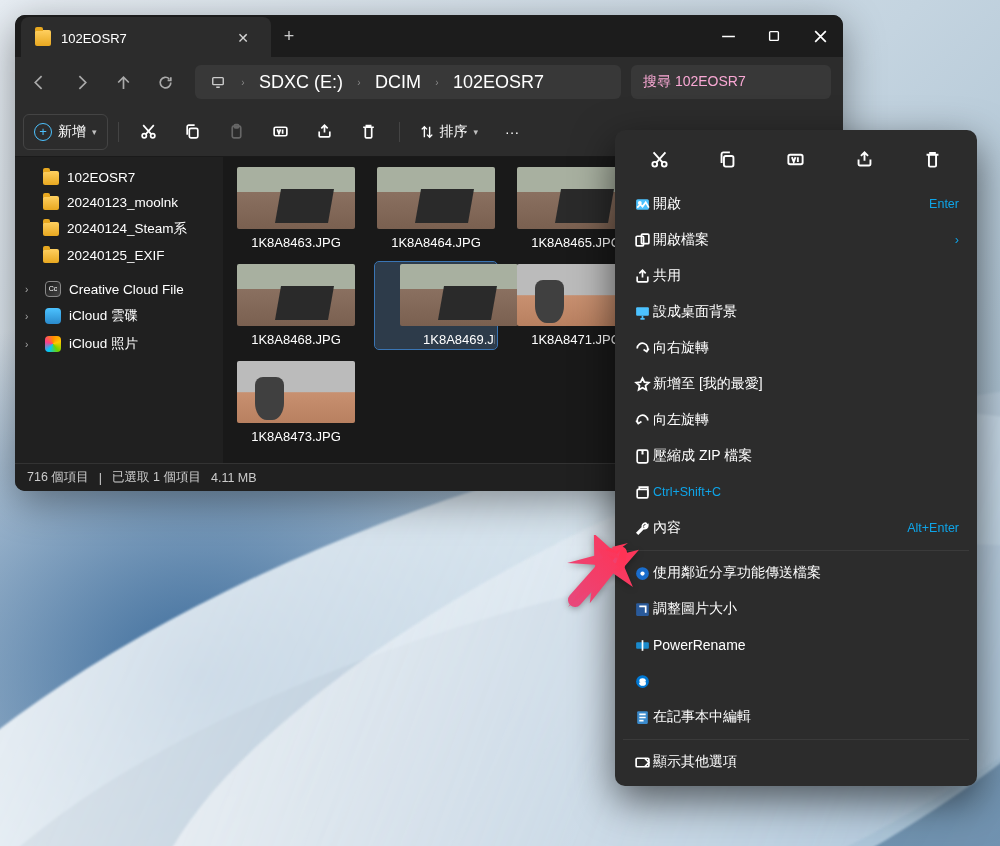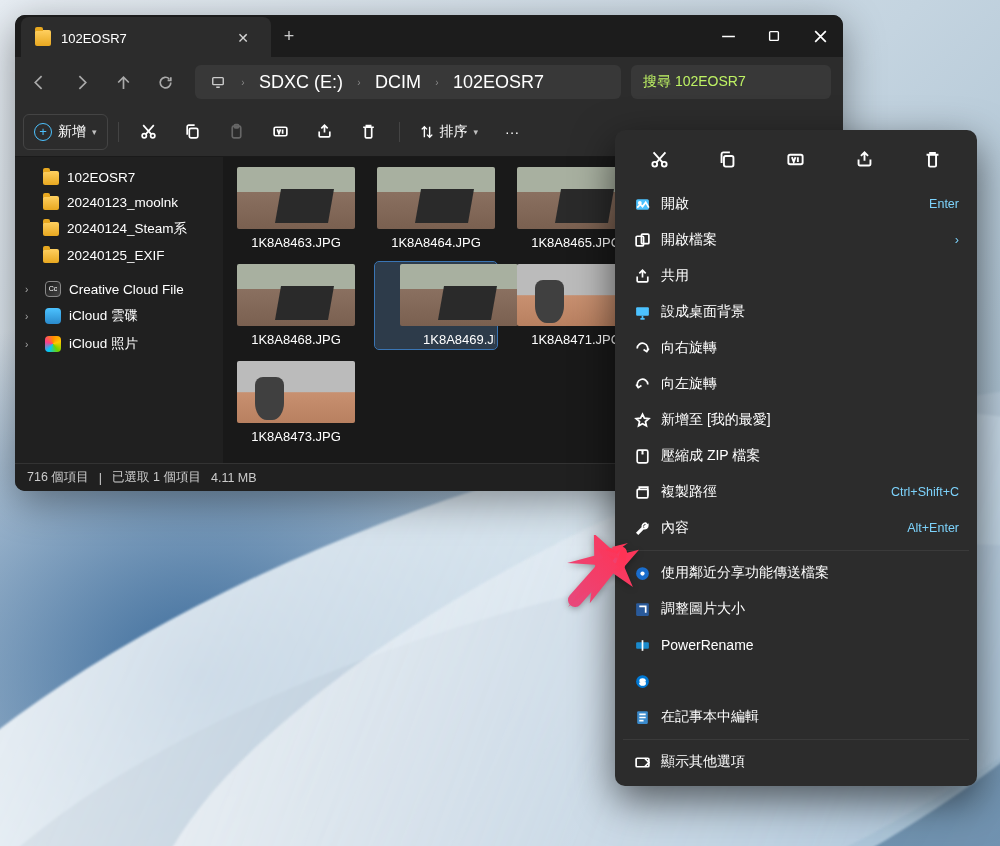--- a/index.html
+++ b/index.html
@@ -23,21 +23,21 @@
 .newtab { width: 36px; text-align: center; font-size: 18px; color: #ccc; cursor: pointer; }
 .win-controls { margin-left: auto; display: flex; }
 .win-btn { width: 46px; height: 42px; display: flex; align-items: center; justify-content: center; color: #fff; cursor: pointer; }
 
 .navbar { display: flex; align-items: center; height: 50px; background: #2c2c2c; padding: 0 4px; gap: 2px; }
 .nav-btn { width: 40px; height: 40px; display: flex; align-items: center; justify-content: center; color: #aaa; border-radius: 6px; cursor: pointer; }
 .breadcrumb { flex: 1; display: flex; align-items: center; height: 34px; background: #383838; border-radius: 6px; margin: 0 8px; padding: 0 8px; }
 .crumb-icon { width: 30px; display: flex; justify-content: center; color: #ccc; }
 .crumb-sep { width: 20px; text-align: center; color: #888; font-size: 10px; }
 .crumb { padding: 0 6px; font-size: 18px; cursor: pointer; }
-.search { width: 200px; height: 34px; background: #383838; border-radius: 6px; padding: 0 12px; font-size: 14px; color: #bef264; display: flex; align-items: center; margin-right: 8px; }
+.search { width: 200px; height: 34px; background: #383838; border-radius: 6px; padding: 0 12px; font-size: 14px; color: #f9a8d4; display: flex; align-items: center; margin-right: 8px; }
 
 .toolbar { display: flex; align-items: center; height: 50px; background: #2c2c2c; padding: 0 8px; gap: 4px; border-bottom: 1px solid #1a1a1a; }
 .tool-btn { height: 36px; display: flex; align-items: center; justify-content: center; padding: 0 10px; border-radius: 6px; cursor: pointer; gap: 6px; font-size: 14px; }
 .tool-btn.icon-only { width: 40px; padding: 0; }
 .tool-btn .caret { font-size: 9px; opacity: 0.7; }
 .new-btn { border: 1px solid #444; }
 .plus-circle { display: inline-flex; width: 18px; height: 18px; border: 1.5px solid #4cc2ff; border-radius: 50%; align-items: center; justify-content: center; color: #4cc2ff; font-size: 13px; line-height: 1; }
 .divider { width: 1px; height: 20px; background: #444; margin: 0 6px; }
 
 .content { flex: 1; display: flex; background: #191919; overflow: hidden; }
@@ -63,24 +63,24 @@
 .thumb.person { background: linear-gradient(#bbb 0%, #bbb 50%, #c89070 51%, #b88060 100%); }
 .thumb.person::after { left:15%; bottom:5%; width:25%; height:70%; background:#404040; border-radius:8px 8px 40% 40%; transform:none;}
 .filename { font-size: 13px; text-align: center; white-space: nowrap; overflow: hidden; width: 100%; }
 
 .statusbar { height: 28px; background: #202020; border-top: 1px solid #333; display: flex; align-items: center; padding: 0 12px; font-size: 12.5px; color: #ccc; gap: 10px; }
 
 
 .ctx { position: absolute; top: 130px; left: 615px; width: 362px; background: #2c2c2c; border-radius: 10px; box-shadow: 0 14px 40px rgba(0,0,0,0.6); padding: 6px; color: #fff; }
 .ctx-topicons { display: flex; justify-content: space-around; padding: 6px 4px 10px; }
 .ctx-topicons .ti { width: 38px; height: 34px; display: flex; align-items: center; justify-content: center; border-radius: 6px; cursor: pointer; }
-.ctx-item { display: flex; align-items: center; gap: 10px; padding: 9px 12px; font-size: 14px; border-radius: 6px; cursor: pointer; }
+.ctx-item { display: flex; align-items: center; gap: 2px; padding: 9px 12px; font-size: 14px; border-radius: 6px; cursor: pointer; }
 .ctx-item .ci { width: 18px; height: 18px; display: flex; align-items: center; justify-content: center; flex-shrink: 0; }
 .ctx-item .label { flex: 1; }
-.ctx-item .hint { color: #7dd3fc; font-size: 12.5px; }
+.ctx-item .hint { color: #0ea5e9; font-size: 12.5px; }
 .ctx-sep { height: 1px; background: #3a3a3a; margin: 4px 2px; }
 
 .arrow-annot { position: absolute; top: 535px; left: 560px; width: 80px; height: 80px; pointer-events: none; }
 .arrow-annot svg { width: 100%; height: 100%; filter: drop-shadow(0 2px 3px rgba(0,0,0,0.3)); }
 
 svg.icon { width: 17px; height: 17px; stroke: currentColor; fill: none; stroke-width: 1.6; }
 svg.icon-s { width: 14px; height: 14px; stroke: currentColor; fill: none; stroke-width: 1.6; }
 .ti svg.icon { width: 19px; height: 19px; }
 </style>
 </head>
@@ -369,50 +369,49 @@
         <span class="ci">
           <svg class="icon" viewBox="0 0 16 16">
             <path d="M3 8a5 5 0 119 3M14 8l-2 3-3-2"></path>
           </svg>
         </span>
         <span class="label">向右旋轉</span>
       </div>
       <div class="ctx-item">
         <span class="ci">
           <svg class="icon" viewBox="0 0 16 16">
+            <path d="M8 2l1.8 3.8 4.2.4-3.2 2.8.9 4L8 11l-3.7 2 .9-4L2 6.2l4.2-.4z"></path>
+          </svg>
+        </span>
+        <span class="label">新增至 [我的最愛]</span>
+      </div>
+      <div class="ctx-item">
+        <span class="ci">
+          <svg class="icon" viewBox="0 0 16 16">
             <path d="M13 8a5 5 0 10-9 3M2 8l2 3 3-2"></path>
           </svg>
         </span>
         <span class="label">向左旋轉</span>
-      </div>
-      <div class="ctx-item">
-        <span class="ci">
-          <svg class="icon" viewBox="0 0 16 16">
-            <path d="M8 2l1.8 3.8 4.2.4-3.2 2.8.9 4L8 11l-3.7 2 .9-4L2 6.2l4.2-.4z"></path>
-          </svg>
-        </span>
-        <span class="label">新增至 [我的最愛]</span>
       </div>
       <div class="ctx-item">
         <span class="ci">
           <svg class="icon" viewBox="0 0 16 16">
             <rect x="3" y="2" width="10" height="12" rx="1.5"></rect>
             <path d="M8 2v4M7 3h2M7 5h2"></path>
           </svg>
         </span>
         <span class="label">壓縮成 ZIP 檔案</span>
       </div>
       <div class="ctx-item">
         <span class="ci">
           <svg class="icon" viewBox="0 0 16 16">
             <rect x="3" y="5" width="10" height="8" rx="1"></rect>
             <path d="M5 5V3h8v8"></path>
           </svg>
         </span>
-        <span class="label">複製路徑</span>
         <span class="hint">Ctrl+Shift+C</span>
       </div>
       <div class="ctx-item">
         <span class="ci">
           <svg class="icon" viewBox="0 0 16 16">
             <path d="M11 3a3 3 0 00-3 4L3 12l1 1 5-5a3 3 0 004-3l-2 2-1-1 2-2z"></path>
           </svg>
         </span>
         <span class="label">內容</span>
         <span class="hint">Alt+Enter</span>

